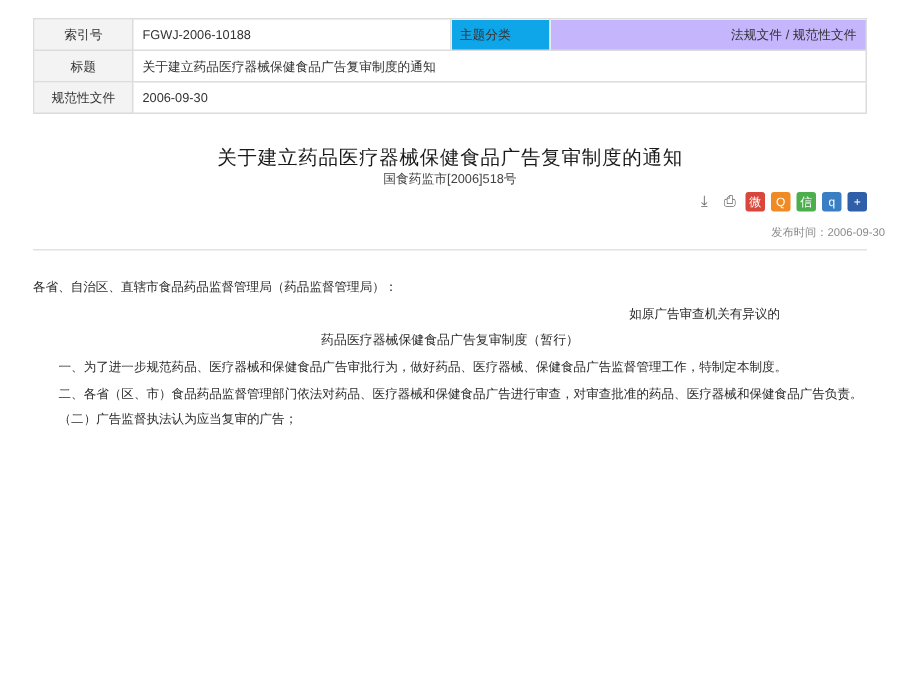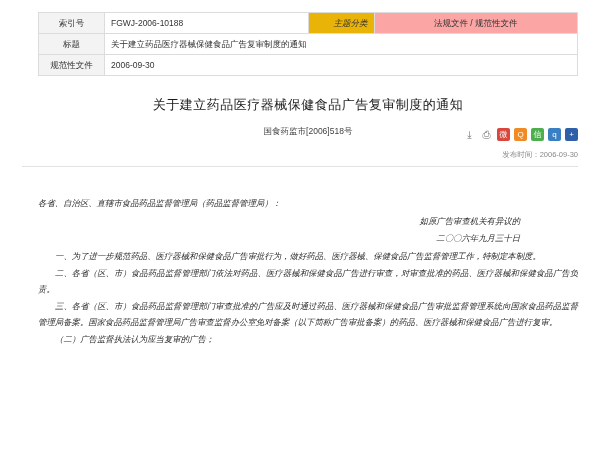--- a/index.html
+++ b/index.html
@@ -7,21 +7,21 @@
     margin: 0; padding: 0;
     width: 600px; height: 450px;
     background: #ffffff;
     font-family: "Liberation Sans", sans-serif;
   }
   .page {
     width: 600px; height: 450px;
     background: #ffffff;
     position: relative;
     overflow: hidden;
-    padding: 8px 22px 0 38px;
+    padding: 8px 22px 0 22px;
   }
 
   
   table.meta {
     width: 100%;
     border-collapse: collapse;
     table-layout: fixed;
     margin-top: 4px;
   }
   table.meta td {
@@ -38,37 +38,36 @@
     background: #f3f3f3;
     text-align: center;
     color: #444444;
     width: 66px;
   }
   td.val {
     background: #ffffff;
     text-align: left;
     color: #333333;
   }
-  td.lbl2 { background:#eab308; text-align:right; color:#444444; width: 66px; font-style: italic; }
-  td.val2 { background:#fca5a5; text-align:center; color:#333333; }
+  td.lbl2 { background:#0ea5e9; text-align:left; color:#444444; width: 66px; }
+  td.val2 { background:#c4b5fd; text-align:right; color:#333333; }
 
   
   .title {
     text-align: center;
     font-size: 13px;
     color: #1a1a1a;
     font-weight: normal;
     margin-top: 20px;
     letter-spacing: 0.5px;
   }
   .docnum {
     text-align: center;
     font-size: 8.5px;
     color: #444444;
-    margin-top: 12px;
   }
 
   
   .toolbar {
     position: absolute;
     right: 22px;
     top: 128px;
     display: flex;
     align-items: center;
     gap: 4px;
@@ -82,21 +81,21 @@
   }
   .ic.plain { color: #666666; background: transparent; font-size: 10px; }
   .ic.red { background: #d9463b; }
   .ic.orange { background: #f08a24; }
   .ic.green { background: #4cae4c; }
   .ic.blue { background: #3a7fc4; }
   .ic.darkblue { background: #2f5fa8; }
 
   .pubdate {
     position: absolute;
-    right: 22px;
+    right: 10px;
     top: 150px;
     font-size: 7.5px;
     color: #8a8a8a;
   }
 
   .rule {
     position: absolute;
     left: 22px; right: 22px;
     top: 166px;
     height: 1px;
@@ -104,21 +103,21 @@
   }
 
   
   .body {
     margin-top: 58px;
     font-size: 8.4px;
     color: #2b2b2b;
     line-height: 1.85;
     text-align: justify;
   }
-  .body p { margin: 0 0 2px 0; font-style: italic; }
+  .body p { margin: 0 0 2px 0; }
   .indent { text-indent: 17px; }
   .right { text-align: right; padding-right: 58px; }
   .gap { margin-top: 10px; }
   .sub-title {
     text-align: center;
     font-size: 8.6px;
     color: #2b2b2b;
     margin-top: 12px;
     margin-bottom: 2px;
   }
@@ -159,20 +158,19 @@
     <span class="ic blue">q</span>
     <span class="ic darkblue">+</span>
   </div>
 
   <div class="pubdate">发布时间：2006-09-30</div>
   <div class="rule"></div>
 
   <div class="body">
     <p>各省、自治区、直辖市食品药品监督管理局（药品监督管理局）：</p>
     <p class="right gap">如原广告审查机关有异议的</p>
-    <p class="right">二〇〇六年九月三十日</p>
+    <p class="sub-title">药品医疗器械保健食品广告复审制度（暂行）</p>
     <p class="indent">一、为了进一步规范药品、医疗器械和保健食品广告审批行为，做好药品、医疗器械、保健食品广告监督管理工作，特制定本制度。</p>
     <p class="indent">二、各省（区、市）食品药品监督管理部门依法对药品、医疗器械和保健食品广告进行审查，对审查批准的药品、医疗器械和保健食品广告负责。</p>
-    <p class="indent">三、各省（区、市）食品药品监督管理部门审查批准的广告应及时通过药品、医疗器械和保健食品广告审批监督管理系统向国家食品药品监督管理局备案。国家食品药品监督管理局广告审查监督办公室免对备案（以下简称广告审批备案）的药品、医疗器械和保健食品广告进行复审。</p>
     <p class="indent">（二）广告监督执法认为应当复审的广告；</p>
   </div>
 
 </div>
 
 </body></html>

